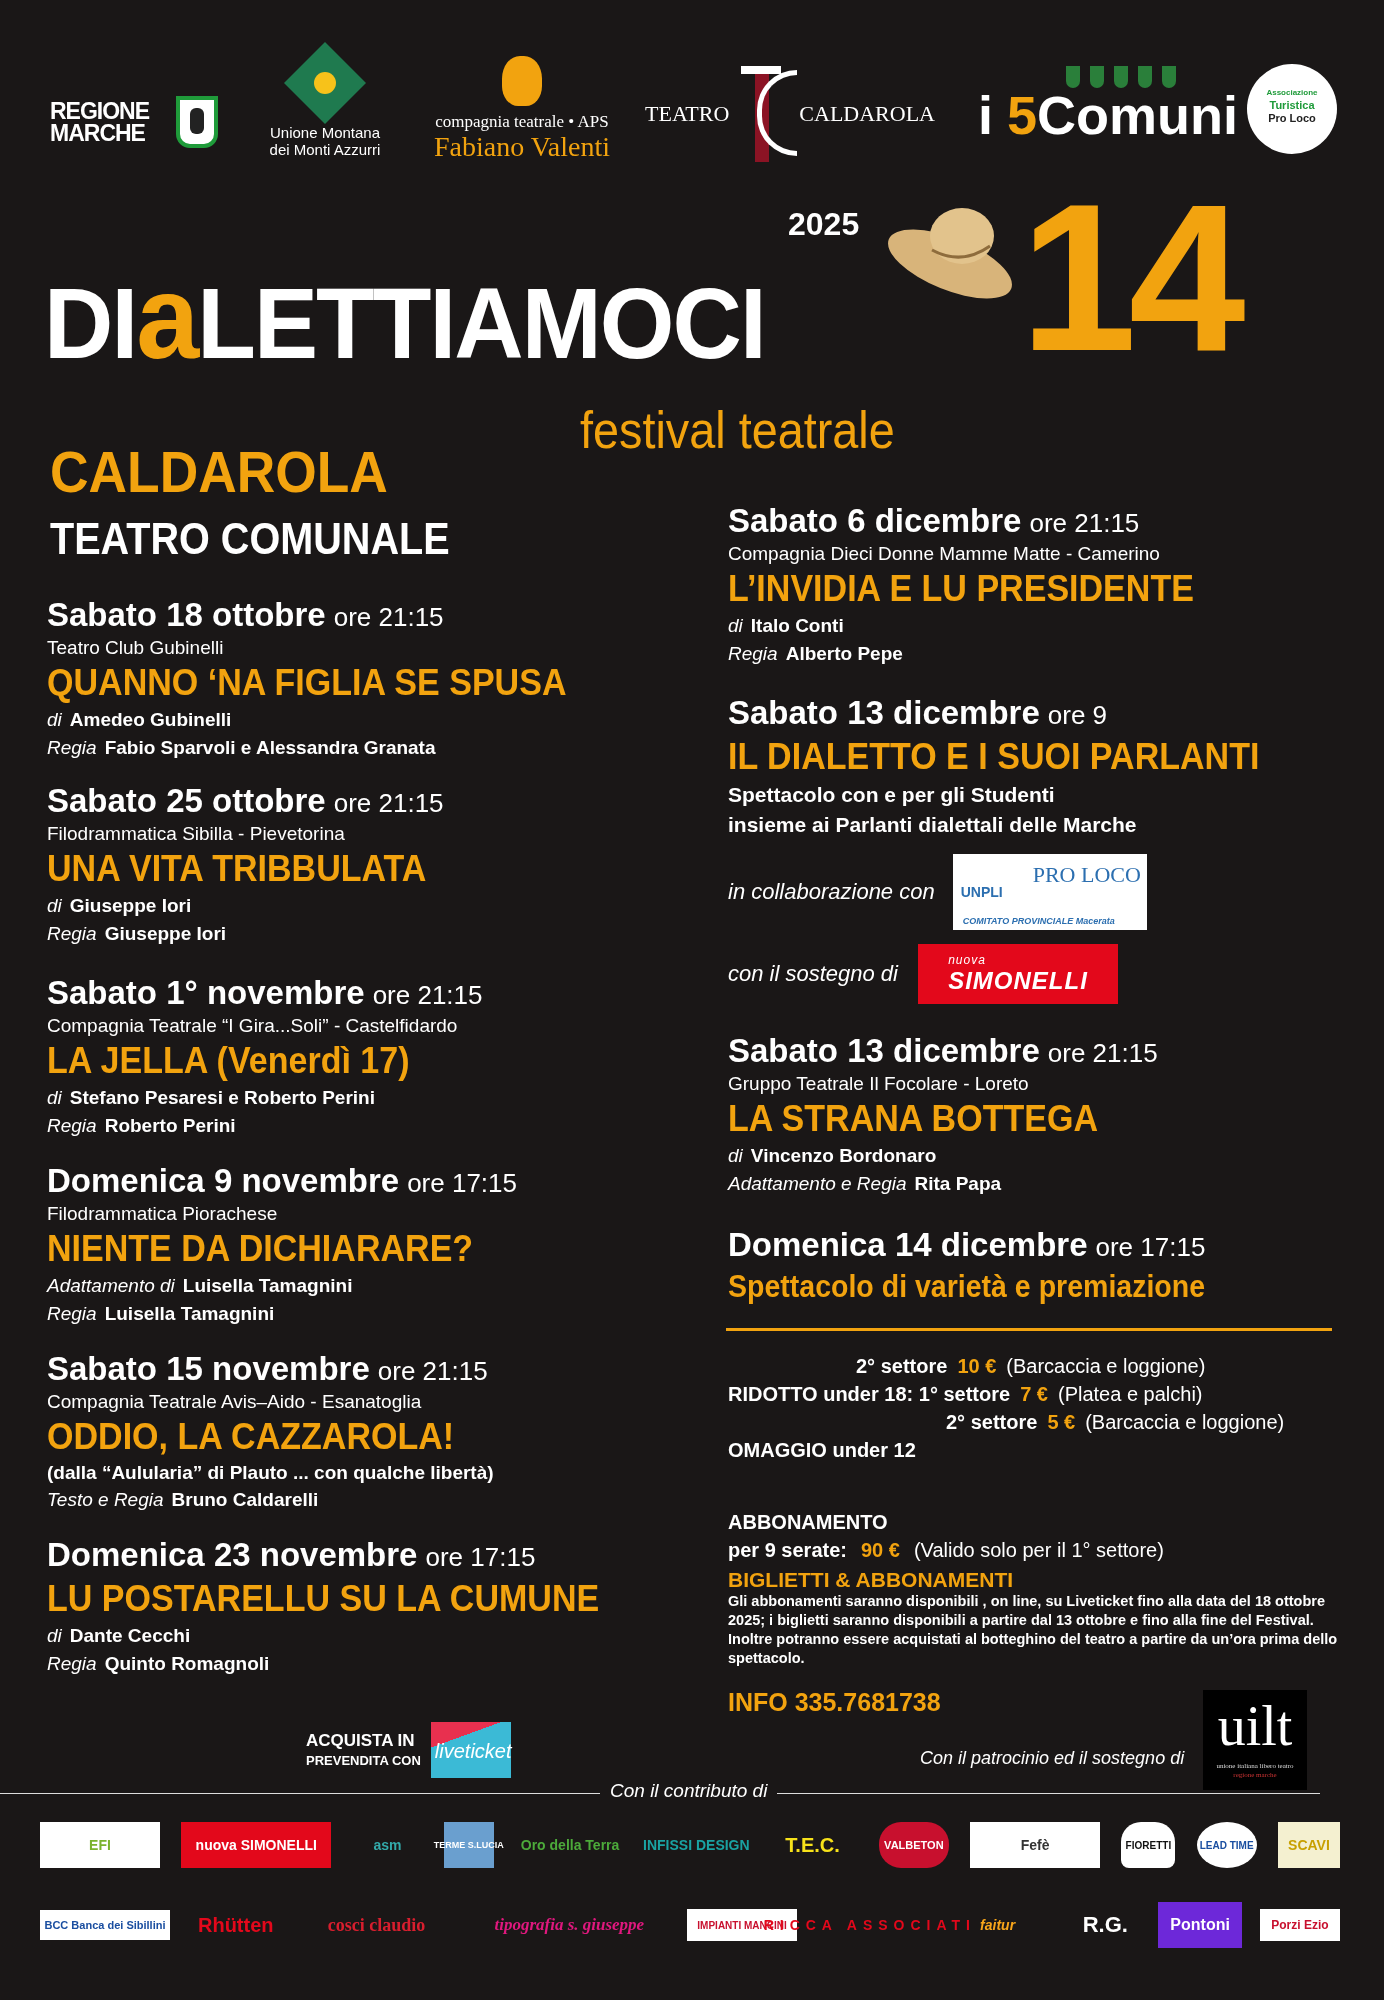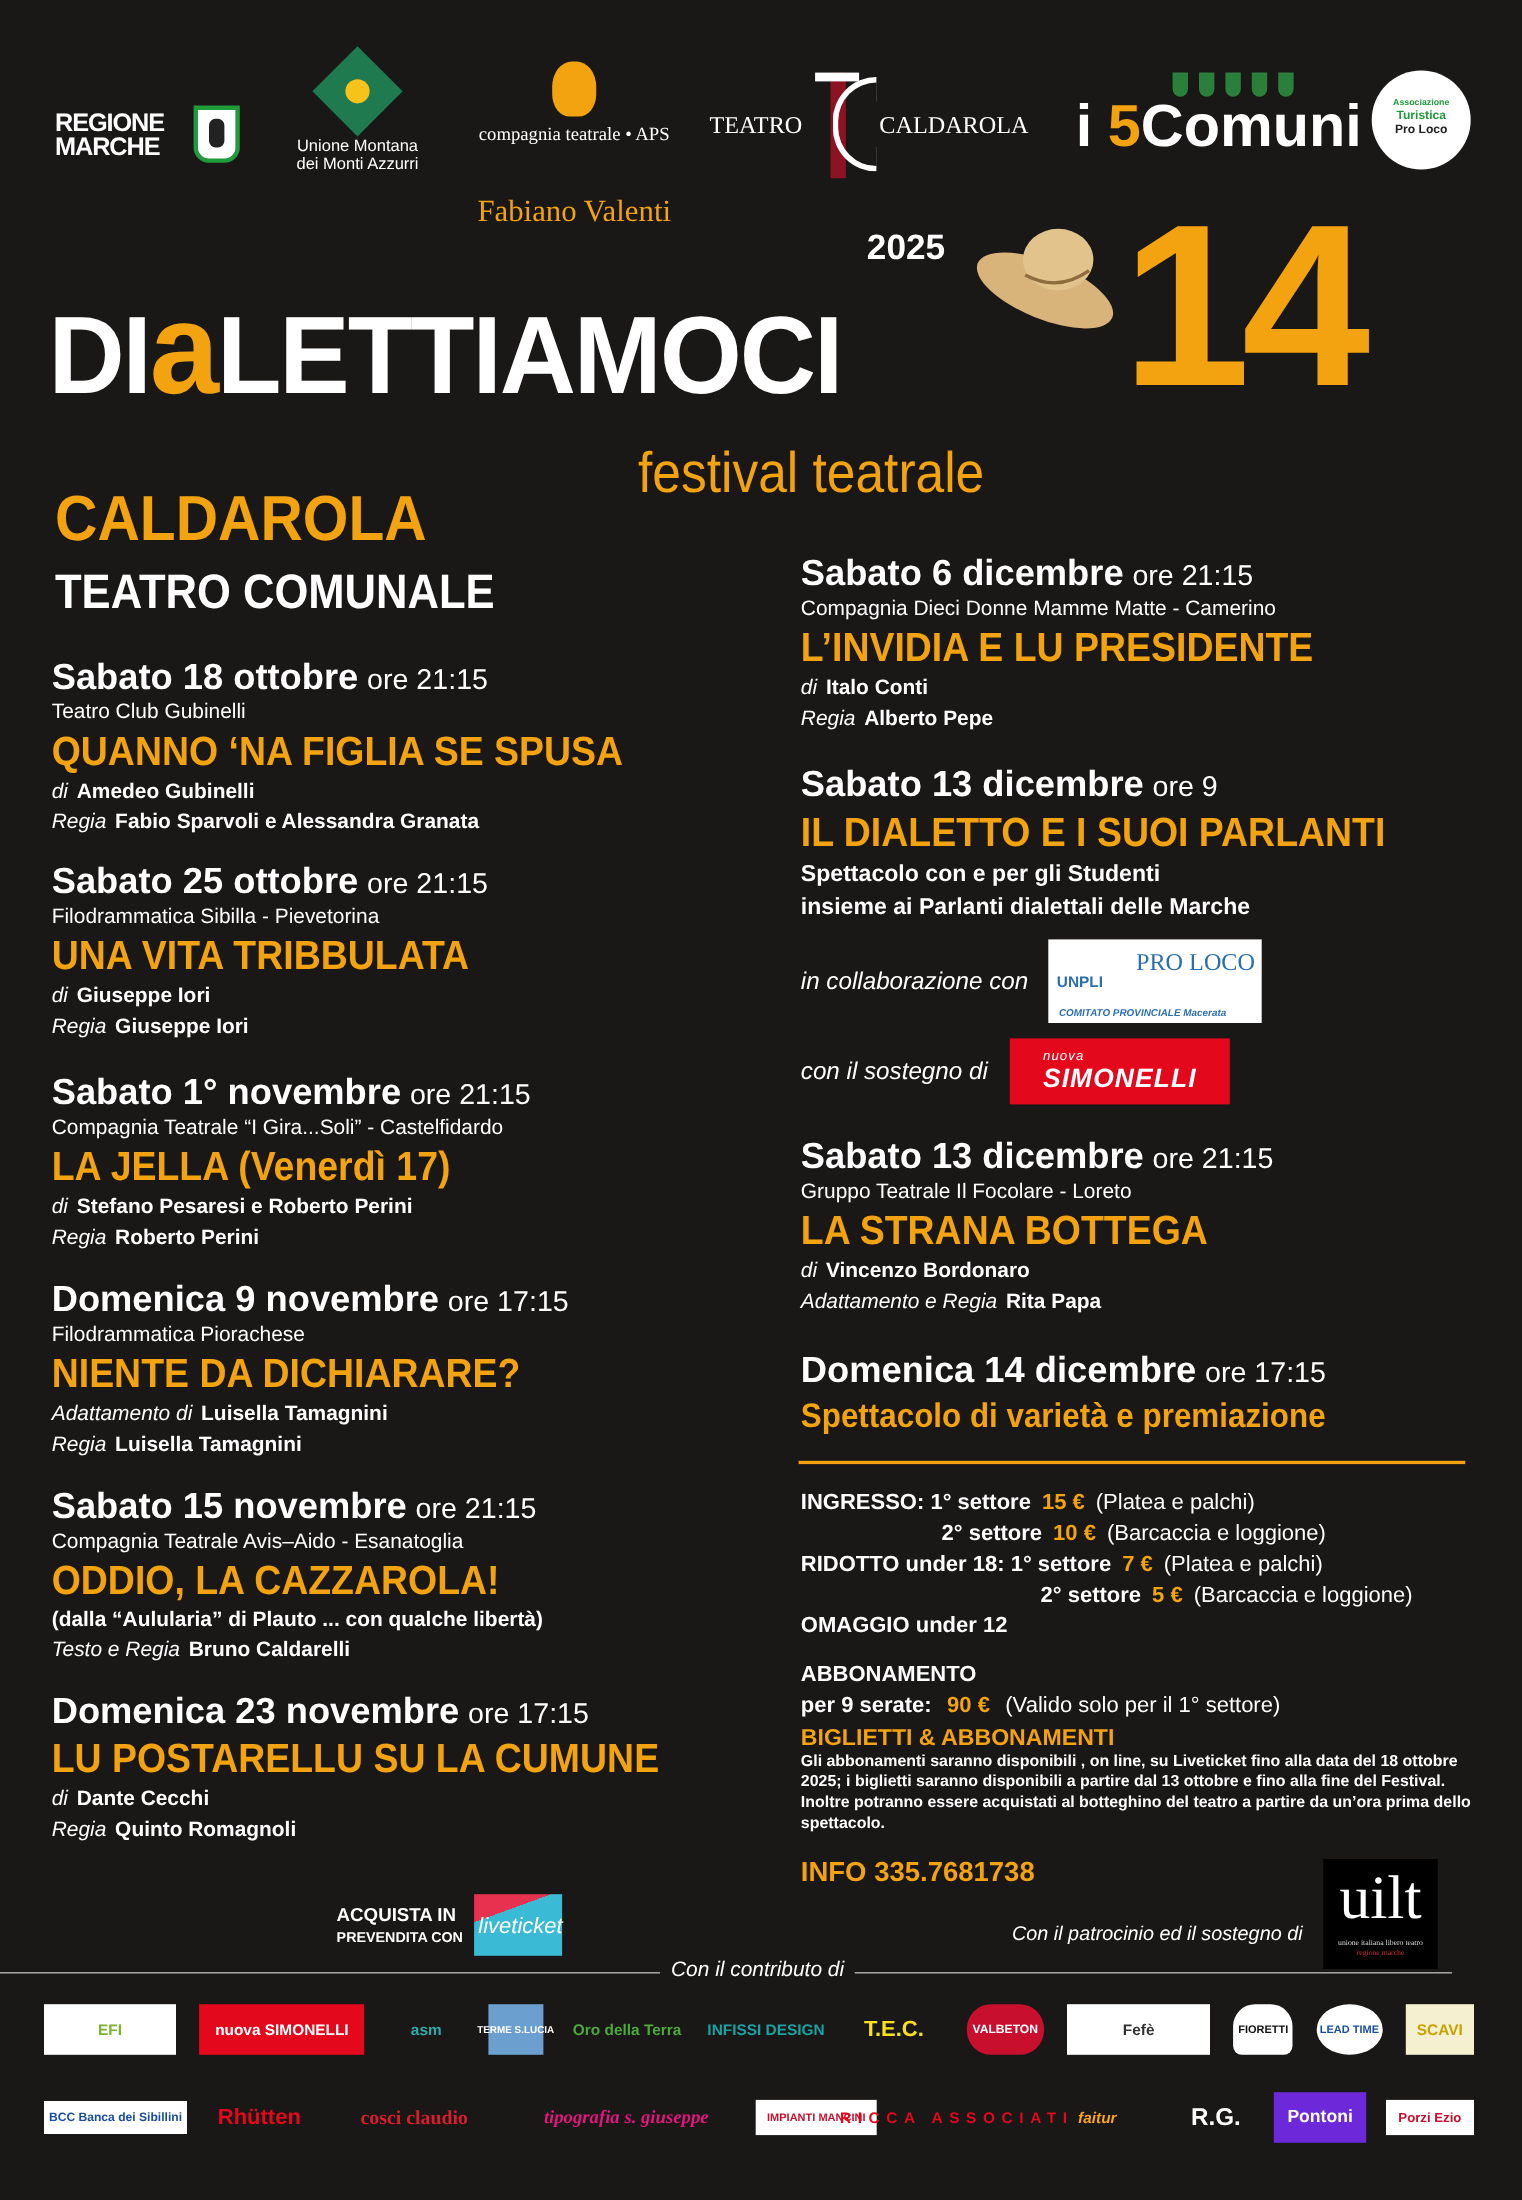--- a/index.html
+++ b/index.html
@@ -13,21 +13,21 @@
   .logo-rm .txt { font-weight: 700; font-size: 23px; line-height: 22px; letter-spacing: -1px; }
   .logo-rm .shield { width: 42px; height: 52px; border: 4px solid #1f9b3a; border-radius: 0 0 14px 14px; background: #fff; position: relative; }
   .logo-rm .shield::after { content: ""; position: absolute; left: 10px; top: 8px; width: 14px; height: 26px; background: #222; border-radius: 6px; }
   .logo-um { left: 255px; top: 54px; width: 140px; text-align: center; }
   .logo-um .dia { width: 58px; height: 58px; margin: 0 auto; transform: rotate(45deg); background: #1f7a4f; position: relative; }
   .logo-um .dia::after { content: ""; position: absolute; left: 18px; top: 18px; width: 22px; height: 22px; background: #f7c21a; border-radius: 50%; }
   .logo-um .lbl { font-size: 15px; line-height: 17px; margin-top: 12px; color: #fff; }
   .logo-fv { left: 422px; top: 56px; width: 200px; text-align: center; }
   .logo-fv .mask { width: 40px; height: 50px; margin: 0 auto 6px; background: #f2a30f; border-radius: 45% 45% 40% 40%; }
   .logo-fv .l1 { font-family: "Liberation Serif", serif; font-size: 17px; color: #fff; }
-  .logo-fv .l2 { font-family: "Liberation Serif", serif; font-size: 28px; color: #f2a30f; line-height: 30px; margin-top: 46px; }
+  .logo-fv .l2 { font-family: "Liberation Serif", serif; font-size: 28px; color: #f2a30f; line-height: 30px; }
   .logo-tc { left: 645px; top: 66px; display: flex; align-items: center; font-family: "Liberation Serif", serif; font-size: 22px; color: #fff; }
   .logo-tc .mark { width: 58px; height: 96px; margin: 0 6px; position: relative; }
   .logo-tc .mark .t { position: absolute; left: 6px; top: 0; width: 40px; height: 8px; background: #fff; }
   .logo-tc .mark .bar { position: absolute; left: 20px; top: 0; width: 14px; height: 96px; background: #8b1324; }
   .logo-tc .mark .c { position: absolute; left: 22px; top: 4px; width: 40px; height: 86px; border: 5px solid #fff; border-right: none; border-radius: 40px 0 0 40px; }
   .logo-5c { left: 978px; top: 68px; display: flex; align-items: flex-end; font-weight: 700; font-size: 54px; line-height: 54px; }
   .logo-5c .crests { position: absolute; left: 88px; top: -2px; display: flex; gap: 10px; }
   .logo-5c .crest { width: 14px; height: 22px; background: #2a7f3a; border-radius: 0 0 7px 7px; }
   .logo-pl { left: 1247px; top: 64px; width: 90px; height: 90px; border-radius: 50%; background: #fff; color: #1f9b3a; font-size: 11px; font-weight: 700; text-align: center; padding-top: 22px; line-height: 13px; }
 
@@ -226,21 +226,20 @@
   <div class="credit"><span class="role">Adattamento e Regia</span><span class="name">Rita Papa</span></div>
 </div>
 <div class="ev" style="left:728px; top:1226px;">
   <div class="date"><span>Domenica 14 dicembre</span><span class="time">ore 17:15</span></div>
   <div class="show" style="font-size:31px;line-height:42px">Spettacolo di varietà e premiazione</div>
 </div>
 
 <div class="abs divider"></div>
 
 <div class="abs prices">
-  <div class="row"><b>INGRESSO:</b> <b>1° settore</b><span class="amt">15 €</span><span>(Platea e palchi)</span></div>
   <div class="row ind1"><b>2° settore</b><span class="amt">10 €</span><span>(Barcaccia e loggione)</span></div>
   <div class="row"><b>RIDOTTO under 18:</b> <b>1° settore</b><span class="amt">7 €</span><span>(Platea e palchi)</span></div>
   <div class="row ind2"><b>2° settore</b><span class="amt">5 €</span><span>(Barcaccia e loggione)</span></div>
   <div class="row"><b>OMAGGIO under 12</b></div>
 </div>
 <div class="abs abbo">
   <div><b>ABBONAMENTO</b></div>
   <div><b>per 9 serate:</b><span class="amt orange" style="font-weight:700;margin:0 14px">90 €</span><span>(Valido solo per il 1° settore)</span></div>
 </div>
 <div class="abs biglietti">

